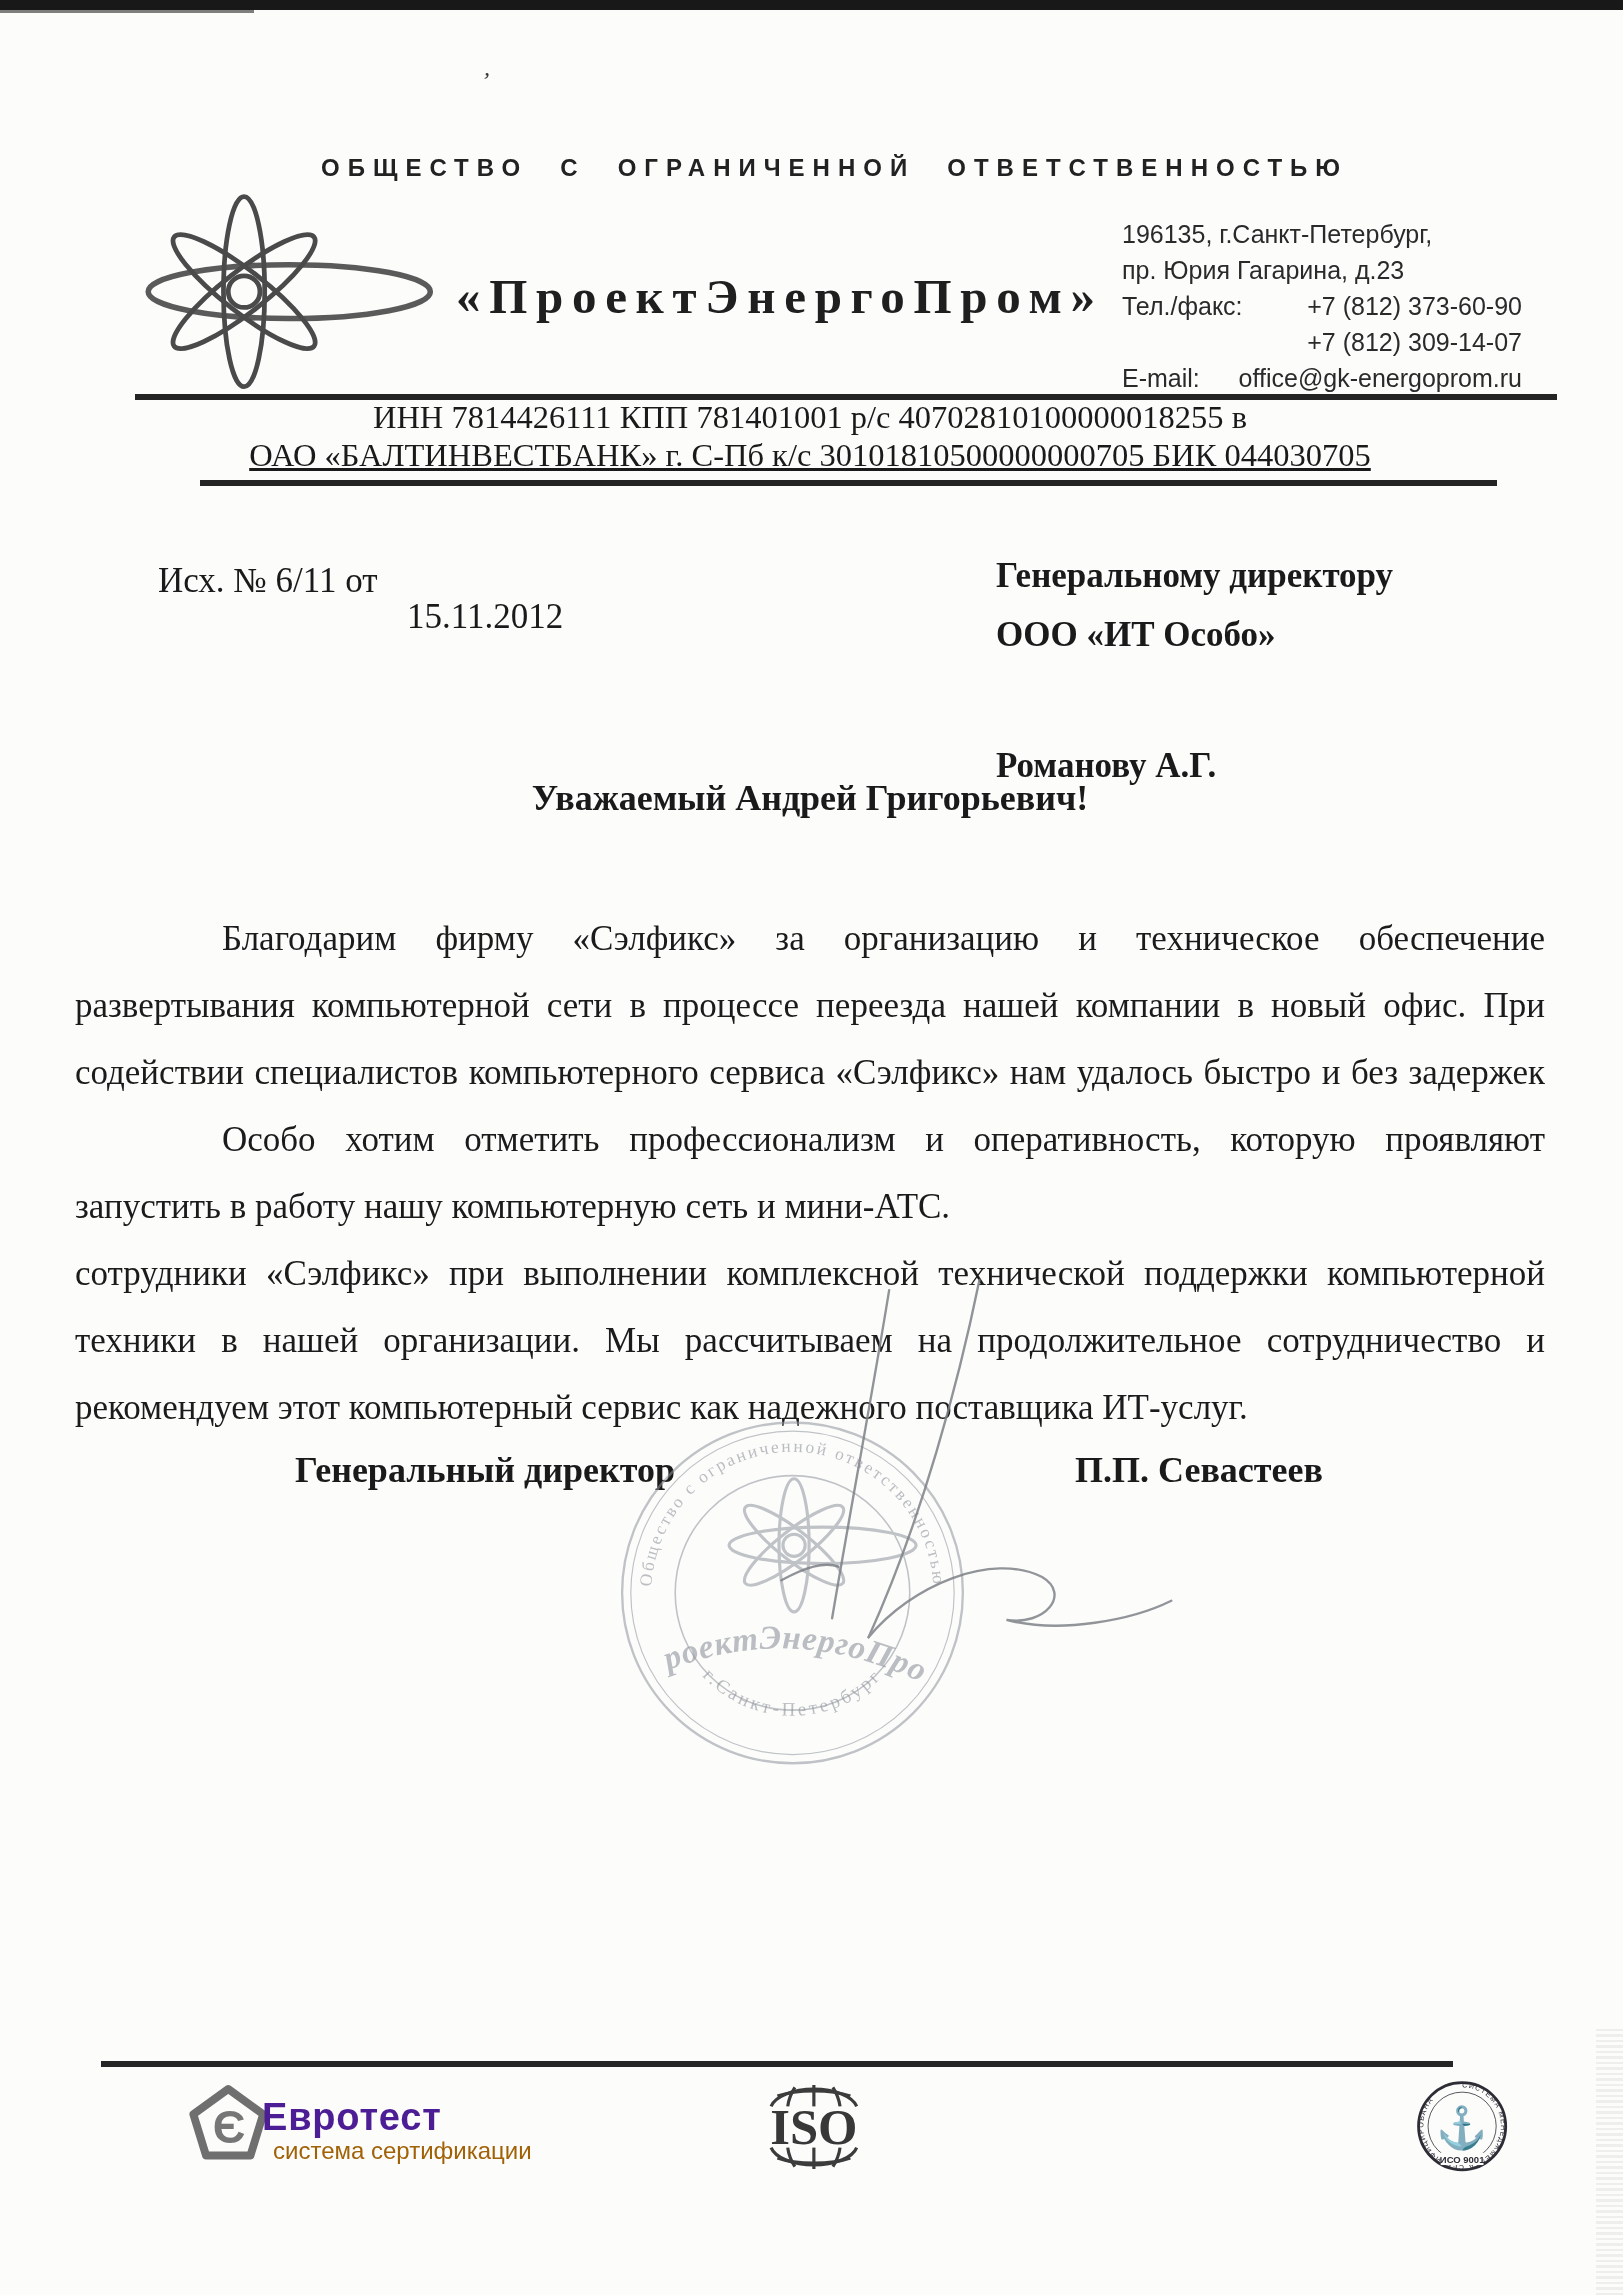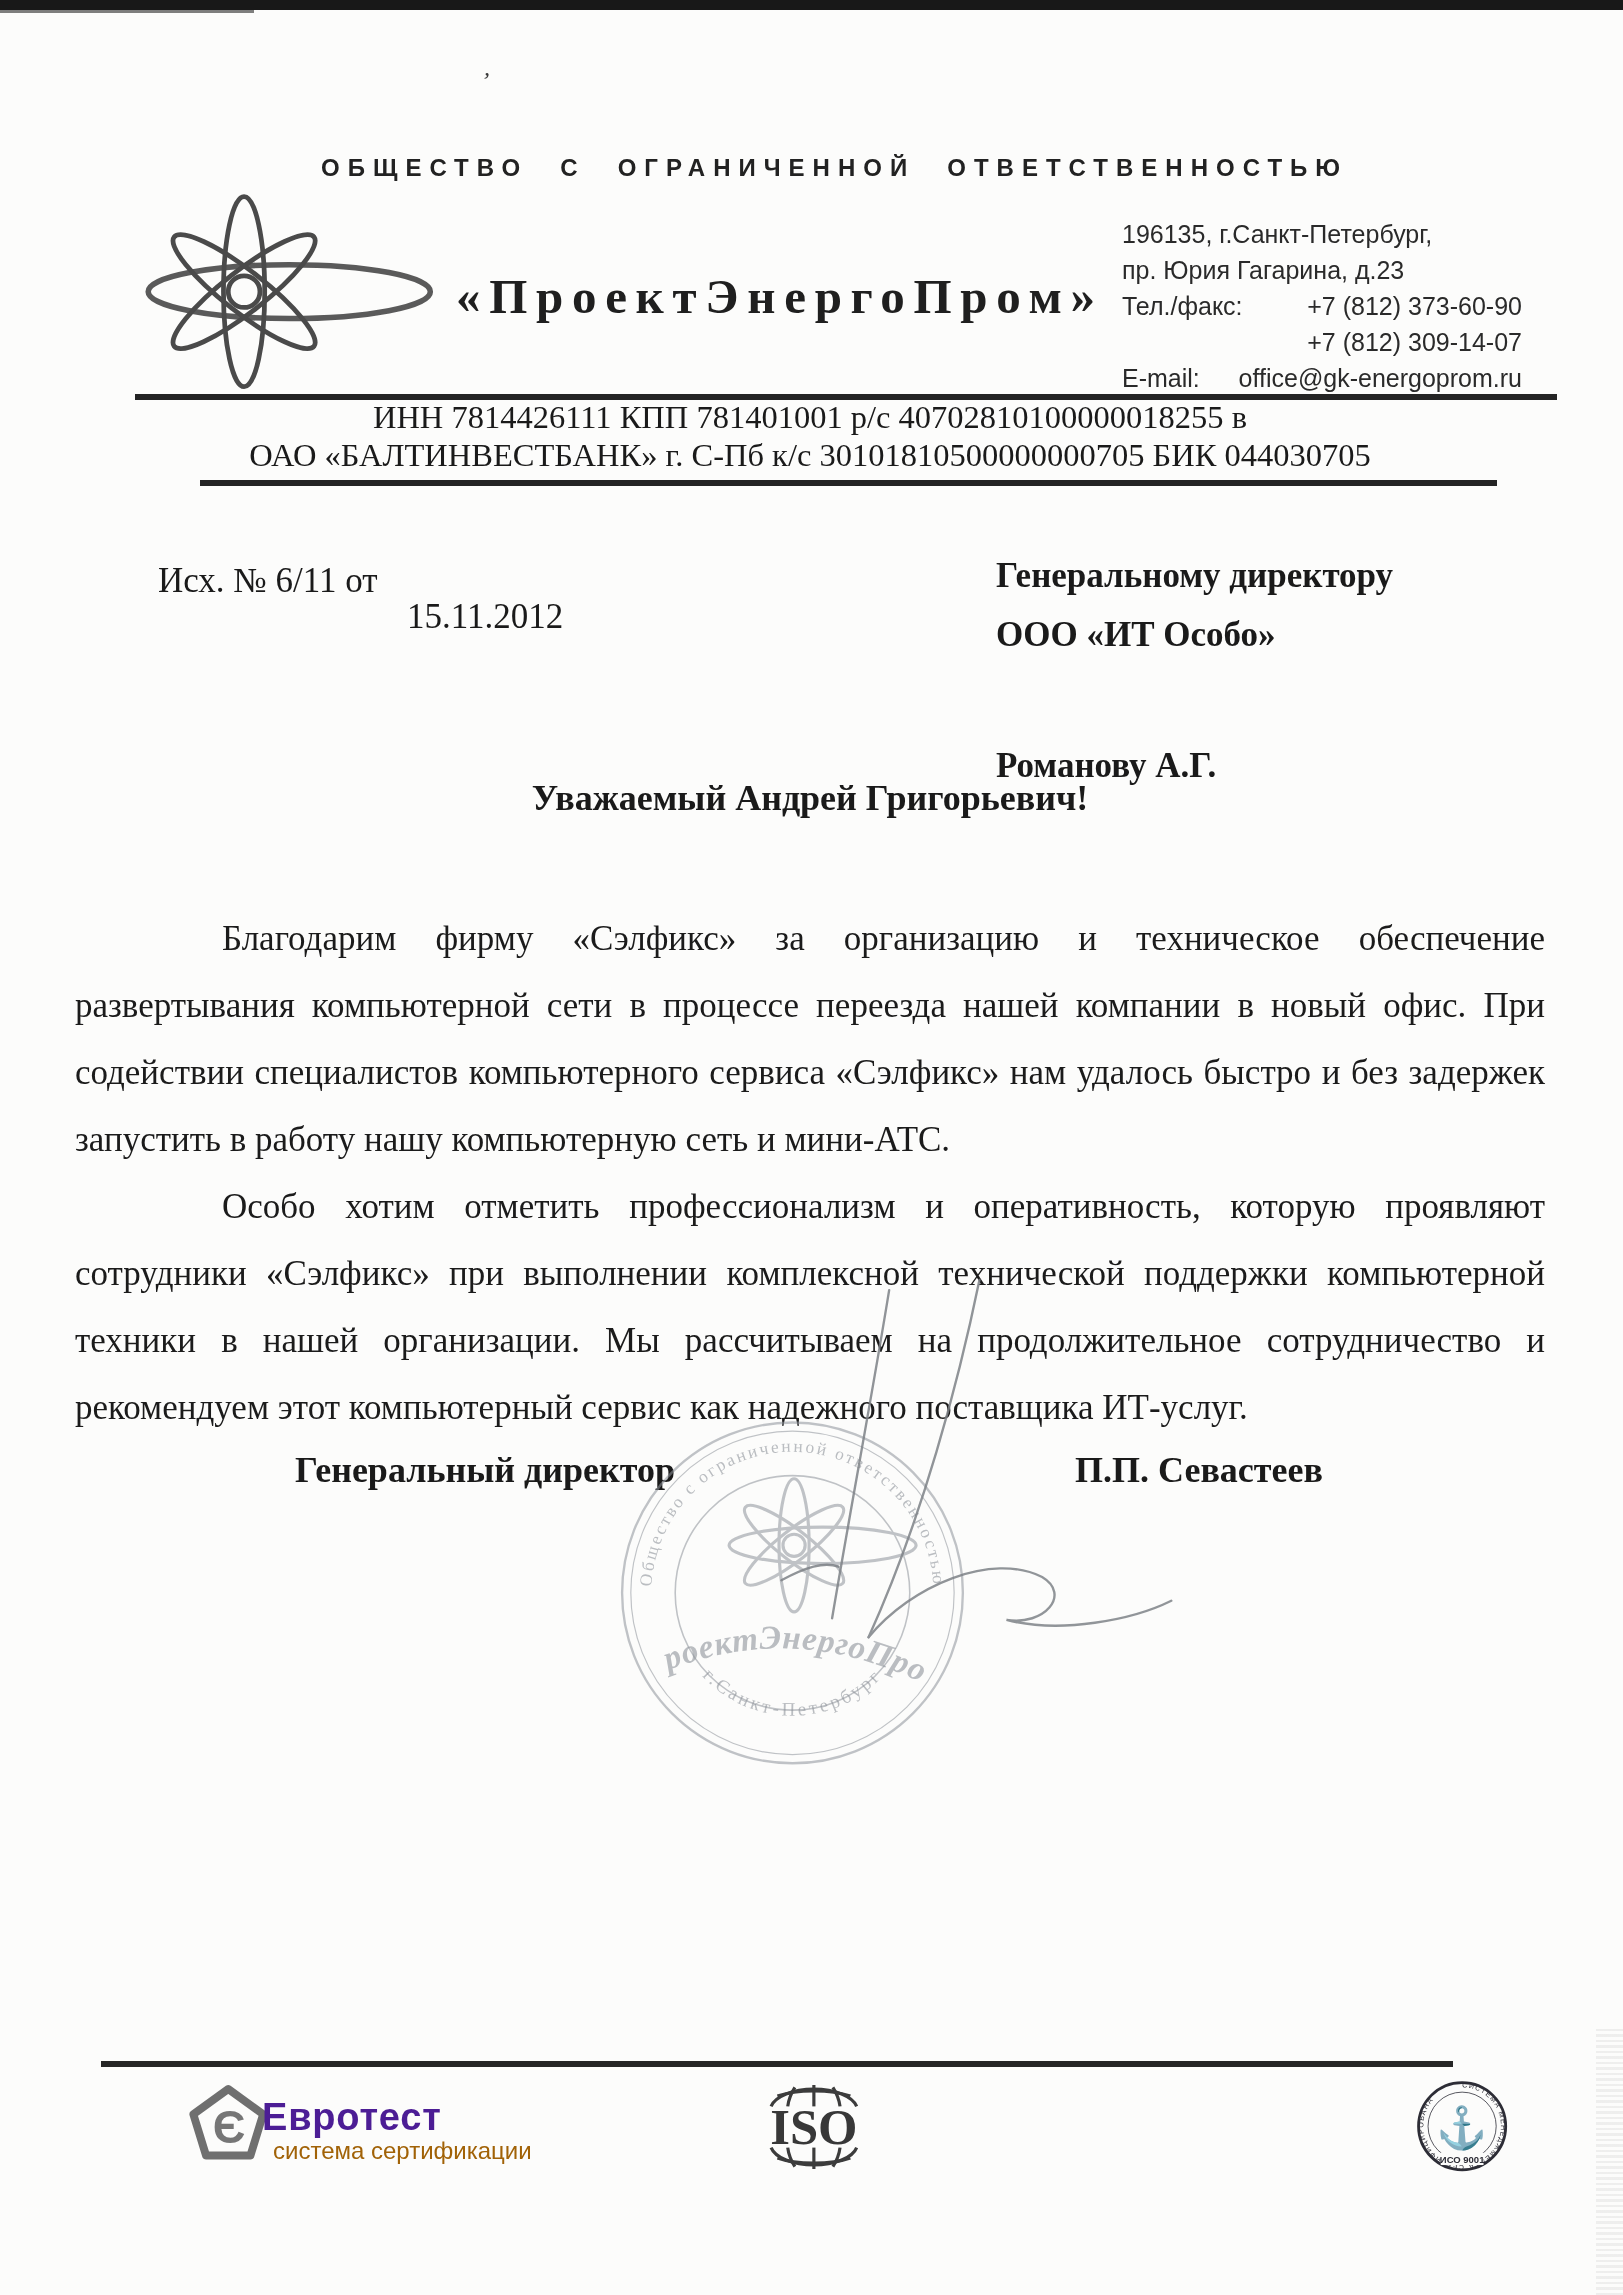--- a/index.html
+++ b/index.html
@@ -18,21 +18,21 @@
   #company-name{left:456px;top:268px;font:bold 49px "Liberation Serif",serif;
                 letter-spacing:8.7px;color:#1f1f1f;white-space:nowrap;}
   #contact{left:1122px;top:216px;width:400px;font:25px "Liberation Sans",sans-serif;
            color:#2a2a2a;line-height:36px;}
   .crow{display:flex;justify-content:space-between;}
   .cright{text-align:right;}
 
   
   #rule1{left:135px;top:394px;width:1422px;height:5.5px;background:#242424;}
   #bank1{left:75px;top:399px;width:1470px;text-align:center;font:32.5px "Liberation Serif",serif;}
-  #bank2{left:75px;top:437px;width:1470px;text-align:center;font:32.5px "Liberation Serif",serif;}
+  #bank2{left:75px;top:437px;width:1470px;text-align:center;font:32.5px "Liberation Serif",serif;text-decoration:underline;}
   #rule2{left:200px;top:480px;width:1297px;height:6.3px;background:#242424;}
 
   
   #ref-label{left:158px;top:561px;font:35px "Liberation Serif",serif;white-space:nowrap;}
   #ref-date{left:407px;top:561px;font:35px "Liberation Serif",serif;white-space:nowrap;margin-top:36px;}
   #recipient{left:996px;top:557px;font:bold 35px "Liberation Serif",serif;line-height:38px;}
   #recipient .r2{margin-top:20.6px;}
   #recipient .r3{margin-top:93px;}
 
   
@@ -108,22 +108,22 @@
     <div class="r1">Генеральному директору</div>
     <div class="r2">ООО «ИТ Особо»</div>
     <div class="r3">Романову А.Г.</div>
   </div>
 
   <div class="abs" id="salutation">Уважаемый Андрей Григорьевич!</div>
   <div class="abs" id="body-lines">
       <div class="body-line indent">Благодарим фирму «Сэлфикс» за организацию и техническое обеспечение</div>
       <div class="body-line">развертывания компьютерной сети в процессе переезда нашей компании в новый офис. При</div>
       <div class="body-line">содействии специалистов компьютерного сервиса «Сэлфикс» нам удалось быстро и без задержек</div>
+      <div class="body-line indent">Особо хотим отметить профессионализм и оперативность, которую проявляют</div>
       <div class="body-line last">запустить в работу нашу компьютерную сеть и мини-АТС.</div>
-      <div class="body-line indent">Особо хотим отметить профессионализм и оперативность, которую проявляют</div>
       <div class="body-line">сотрудники «Сэлфикс» при выполнении комплексной технической поддержки компьютерной</div>
       <div class="body-line">техники в нашей организации. Мы рассчитываем на продолжительное сотрудничество и</div>
       <div class="body-line last">рекомендуем этот компьютерный сервис как надежного поставщика ИТ-услуг.</div>
     </div>
 
   <div class="abs" id="sig-title">Генеральный директор</div>
   <div class="abs" id="sig-name">П.П. Севастеев</div>
 
   <svg width="1623" height="2295" viewBox="0 0 2048 2896">
     <g stroke="#8f949b" fill="none" opacity="0.55">

